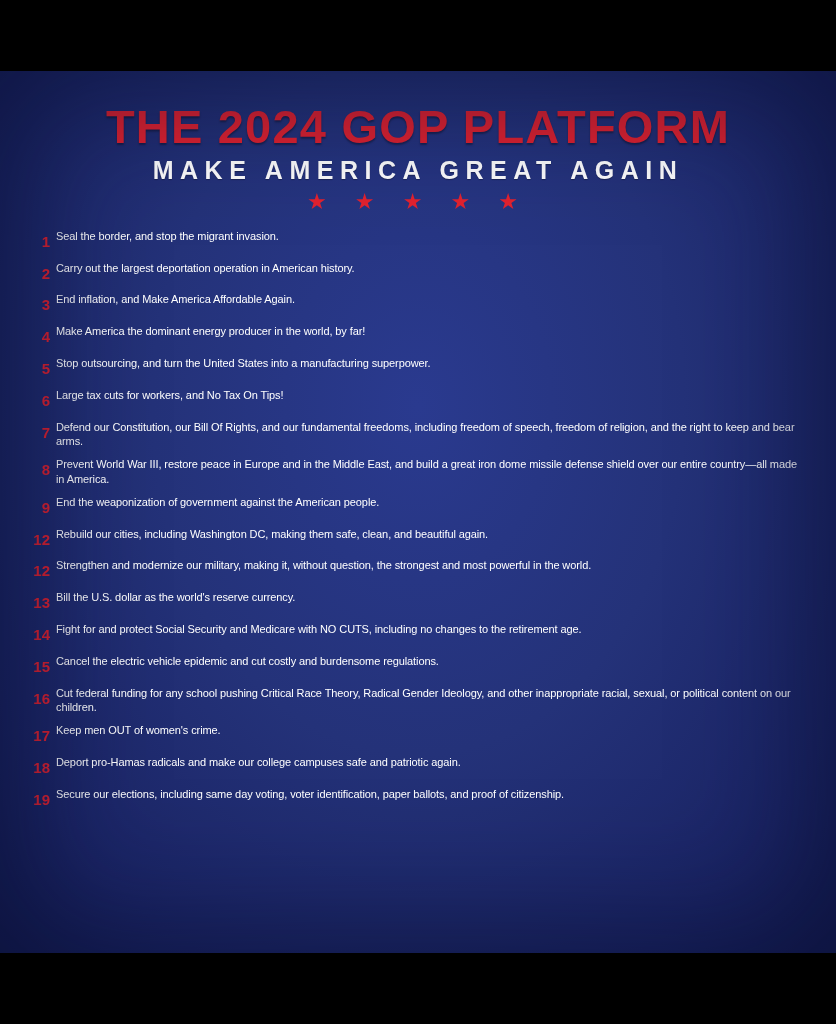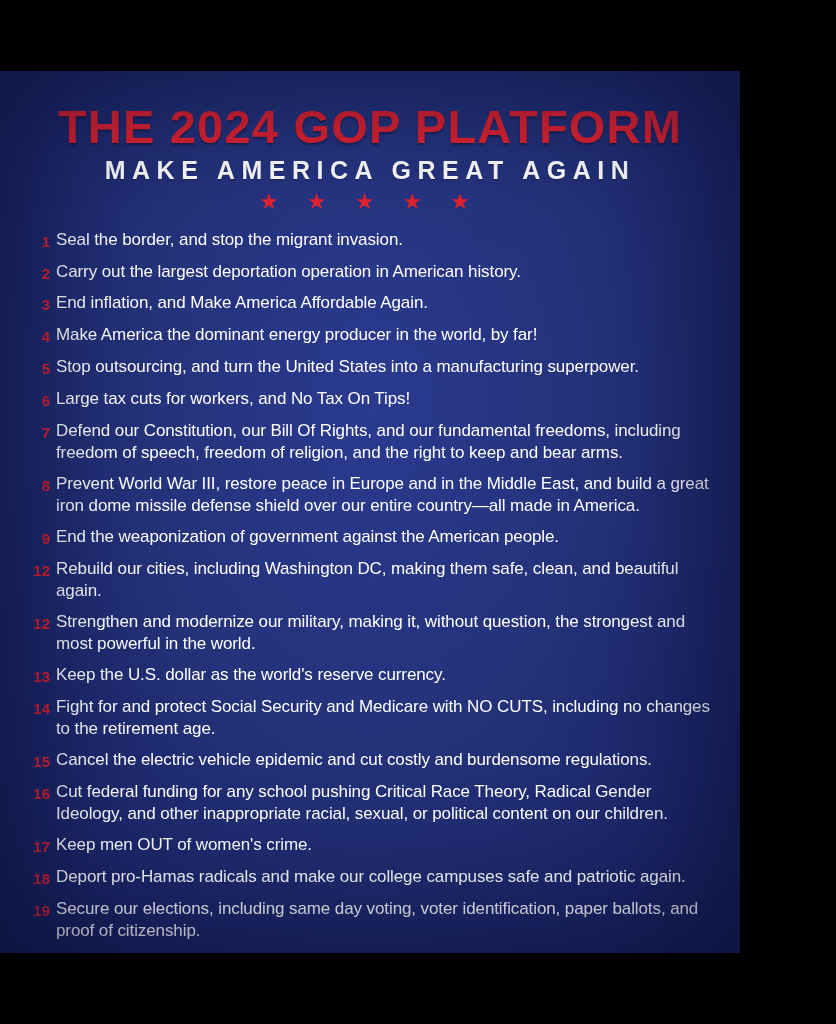--- a/index.html
+++ b/index.html
@@ -16,21 +16,21 @@
   .screen {
     position: relative;
     width: 836px;
     height: 1024px;
     background: #000000;
   }
   .poster {
     position: absolute;
     left: 0;
     top: 71px;
-    width: 740px;
+    width: 836px;
     height: 882px;
     background:
       radial-gradient(ellipse at 50% 38%, #2a3a8f 0%, #243279 45%, #1b2566 80%, #151d56 100%);
     overflow: hidden;
   }
   .poster-inner {
     padding: 28px 22px 10px 22px;
     box-sizing: border-box;
     height: 100%;
   }
@@ -80,21 +80,21 @@
     width: 30px;
     min-width: 30px;
     text-align: right;
     padding-right: 6px;
     line-height: 1.32;
     padding-top: 3px;
     box-sizing: border-box;
   }
   .text {
     color: #ffffff;
-    font-size: 17px;
+    font-size: 11px;
     line-height: 1.3;
     letter-spacing: -0.1px;
     flex: 1;
   }
   .vignette {
     position: absolute;
     inset: 0;
     pointer-events: none;
     box-shadow: inset 0 0 120px 30px rgba(8,12,45,0.55);
   }
@@ -149,21 +149,21 @@
         <li class="item">
           <span class="num">12</span>
           <span class="text">Rebuild our cities, including Washington DC, making them safe, clean, and beautiful again.</span>
         </li>
         <li class="item">
           <span class="num">12</span>
           <span class="text">Strengthen and modernize our military, making it, without question, the strongest and most powerful in the world.</span>
         </li>
         <li class="item">
           <span class="num">13</span>
-          <span class="text">Keep the U.S. dollar as the world's reserve currency.</span>
+          <span class="text">Bill the U.S. dollar as the world's reserve currency.</span>
         </li>
         <li class="item">
           <span class="num">14</span>
           <span class="text">Fight for and protect Social Security and Medicare with NO CUTS, including no changes to the retirement age.</span>
         </li>
         <li class="item">
           <span class="num">15</span>
           <span class="text">Cancel the electric vehicle epidemic and cut costly and burdensome regulations.</span>
         </li>
         <li class="item">

